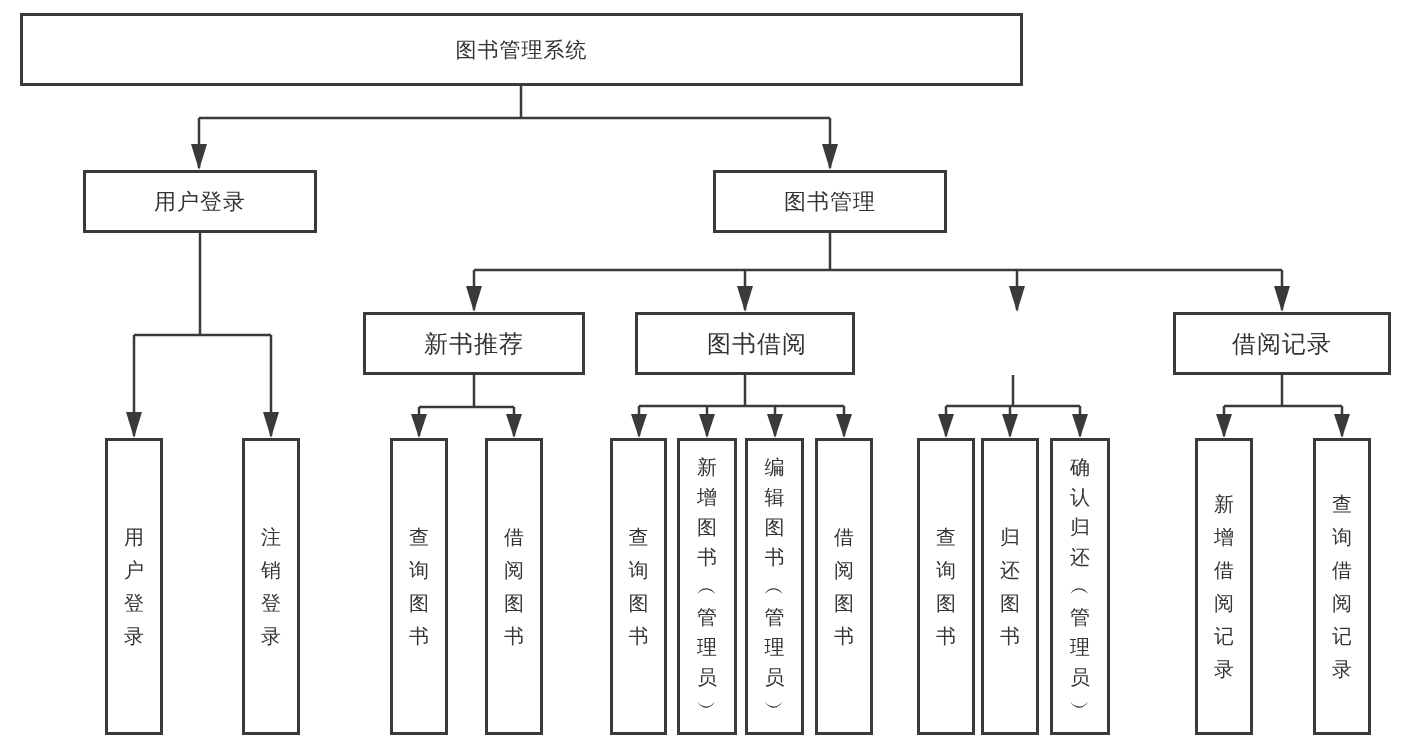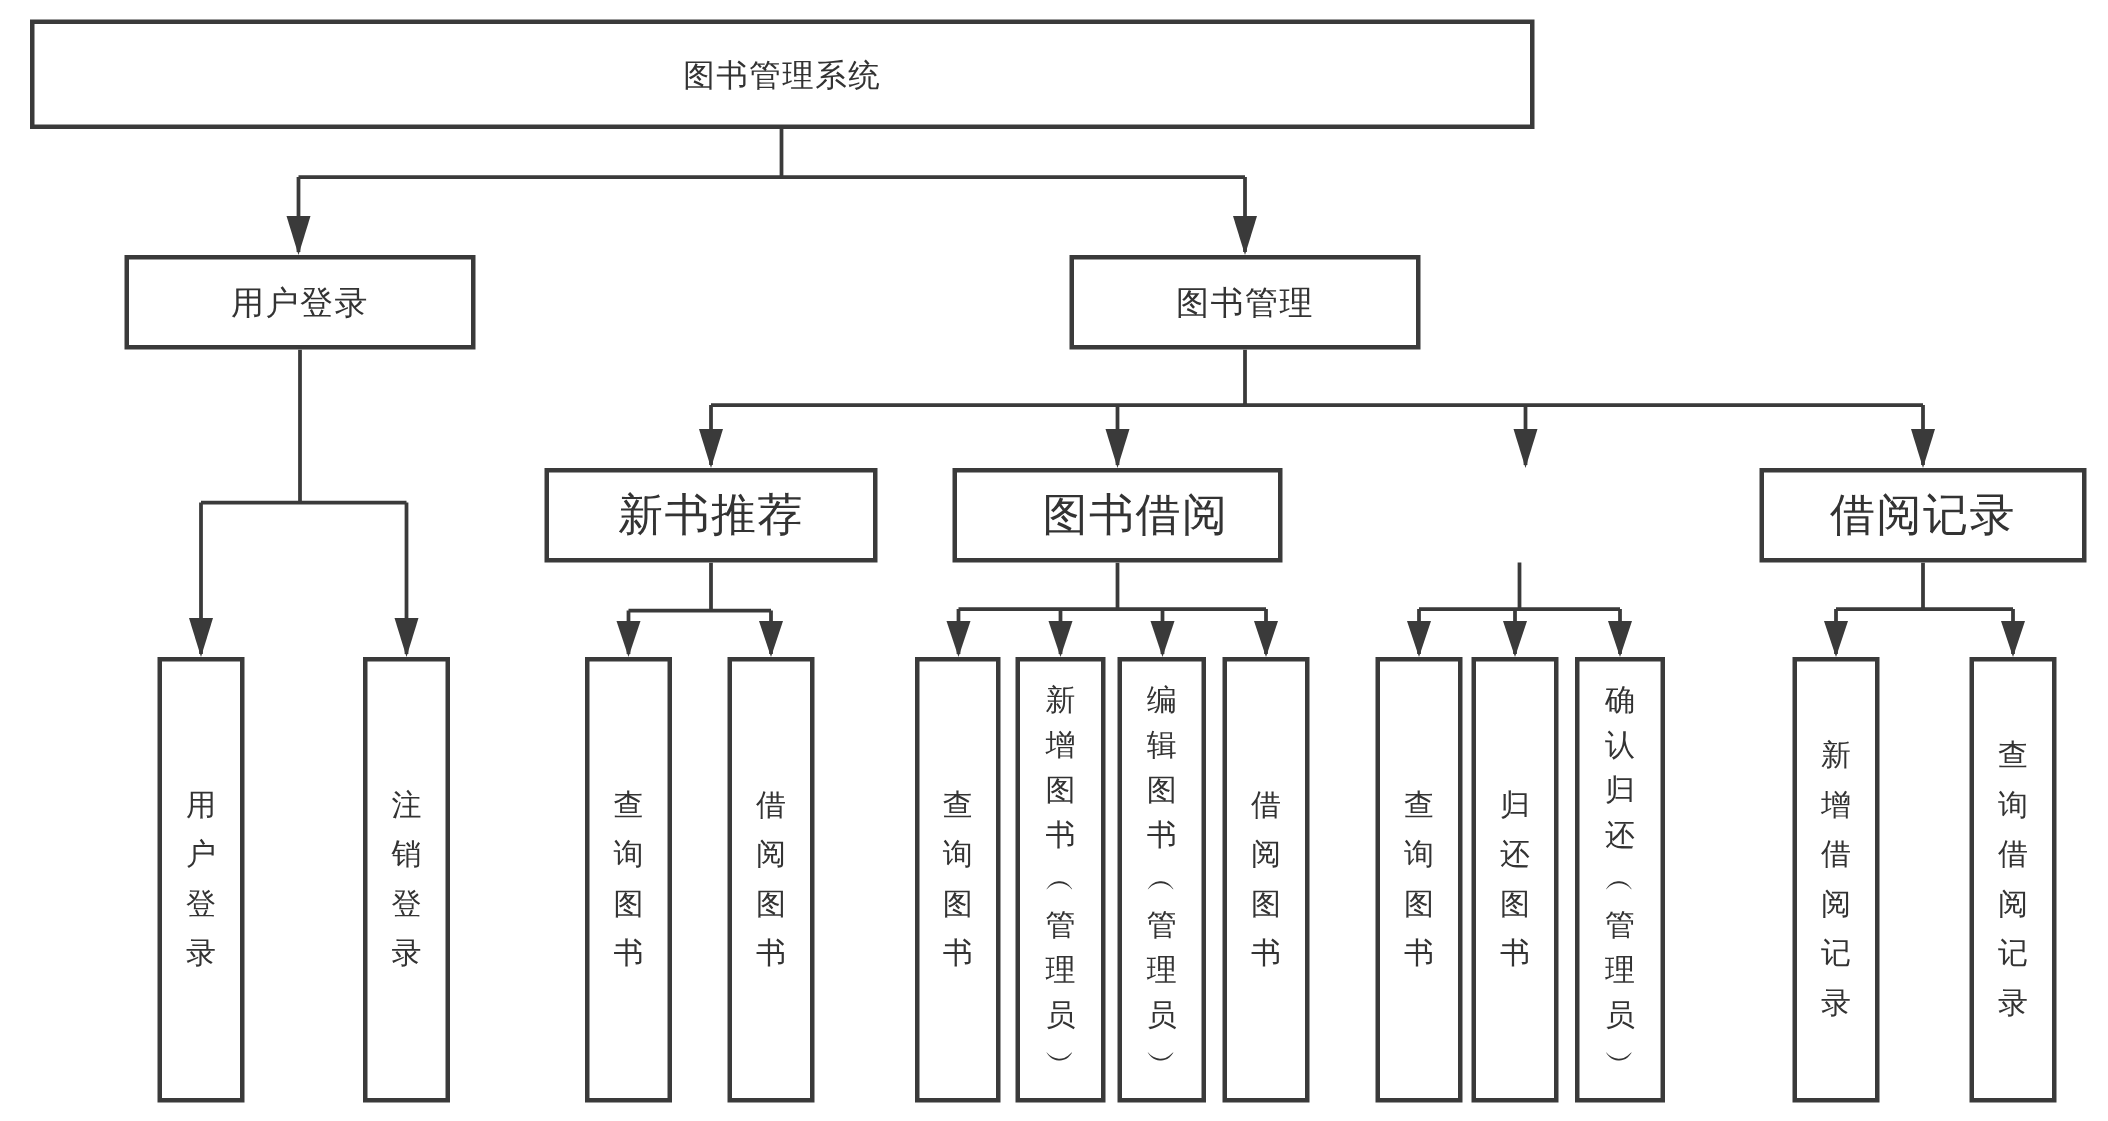--- a/index.html
+++ b/index.html
@@ -16,21 +16,21 @@
   }
   .connectors{position:absolute;left:0;top:0;width:1405px;height:747px;}
   .node{
     position:absolute;box-sizing:border-box;background:#fff;
     border:3px solid var(--border-color);
     display:flex;align-items:center;justify-content:center;
     color:var(--text-color);
   }
   .node.h1{font-size:21px;letter-spacing:1px;}
   .node.h2{font-size:22px;letter-spacing:1px;}
-  .node.h3{font-size:30px;letter-spacing:1px;}
+  .node.h3{font-size:24px;letter-spacing:1px;}
   .vtext{
     flex-direction:column;justify-content:center;align-items:center;
     font-size:20px;
   }
   .vchar{display:block;text-align:center;}
   .watermark{
     position:absolute;right:4px;top:715px;z-index:5;
     font-size:17px;color:var(--watermark-color);letter-spacing:1px;
     white-space:nowrap;
   }

